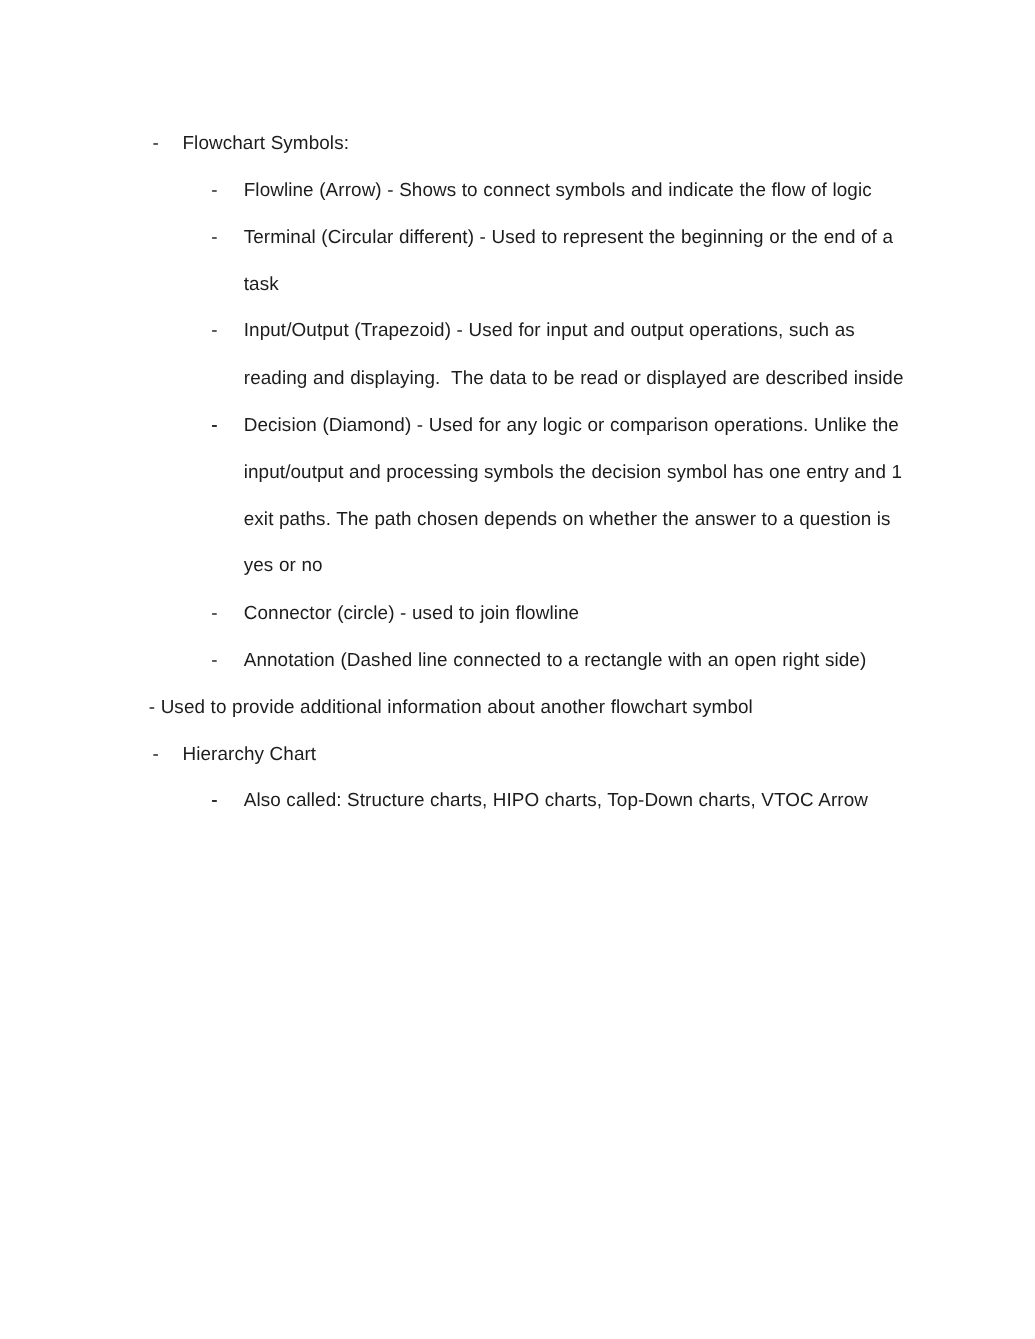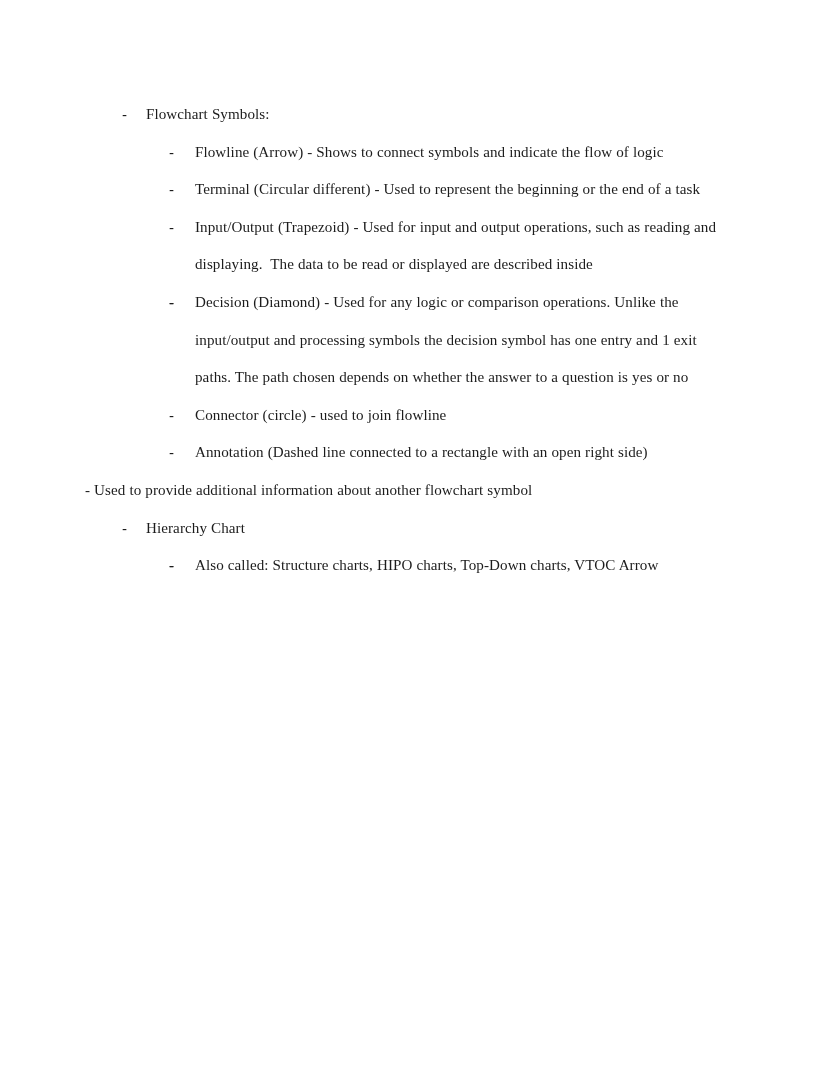--- a/index.html
+++ b/index.html
@@ -64,26 +64,25 @@
   .dash {
     font-size: 15.1px;
     line-height: 37.6px;
     color: #1c1c1c;
     user-select: none;
   }
 
   .item-text {
     display: block;
     white-space: pre-wrap;
-    font-family: Liberation Serif, serif;
   }
 
   
   .continuation {
-    padding-left: 85px;
+    padding-left: 119px;
     padding-right: 100px;
   }
 </style>
 </head>
 <body>
 
 <div class="page">
   <div class="doc-body">
 
     <div class="item level-1">

